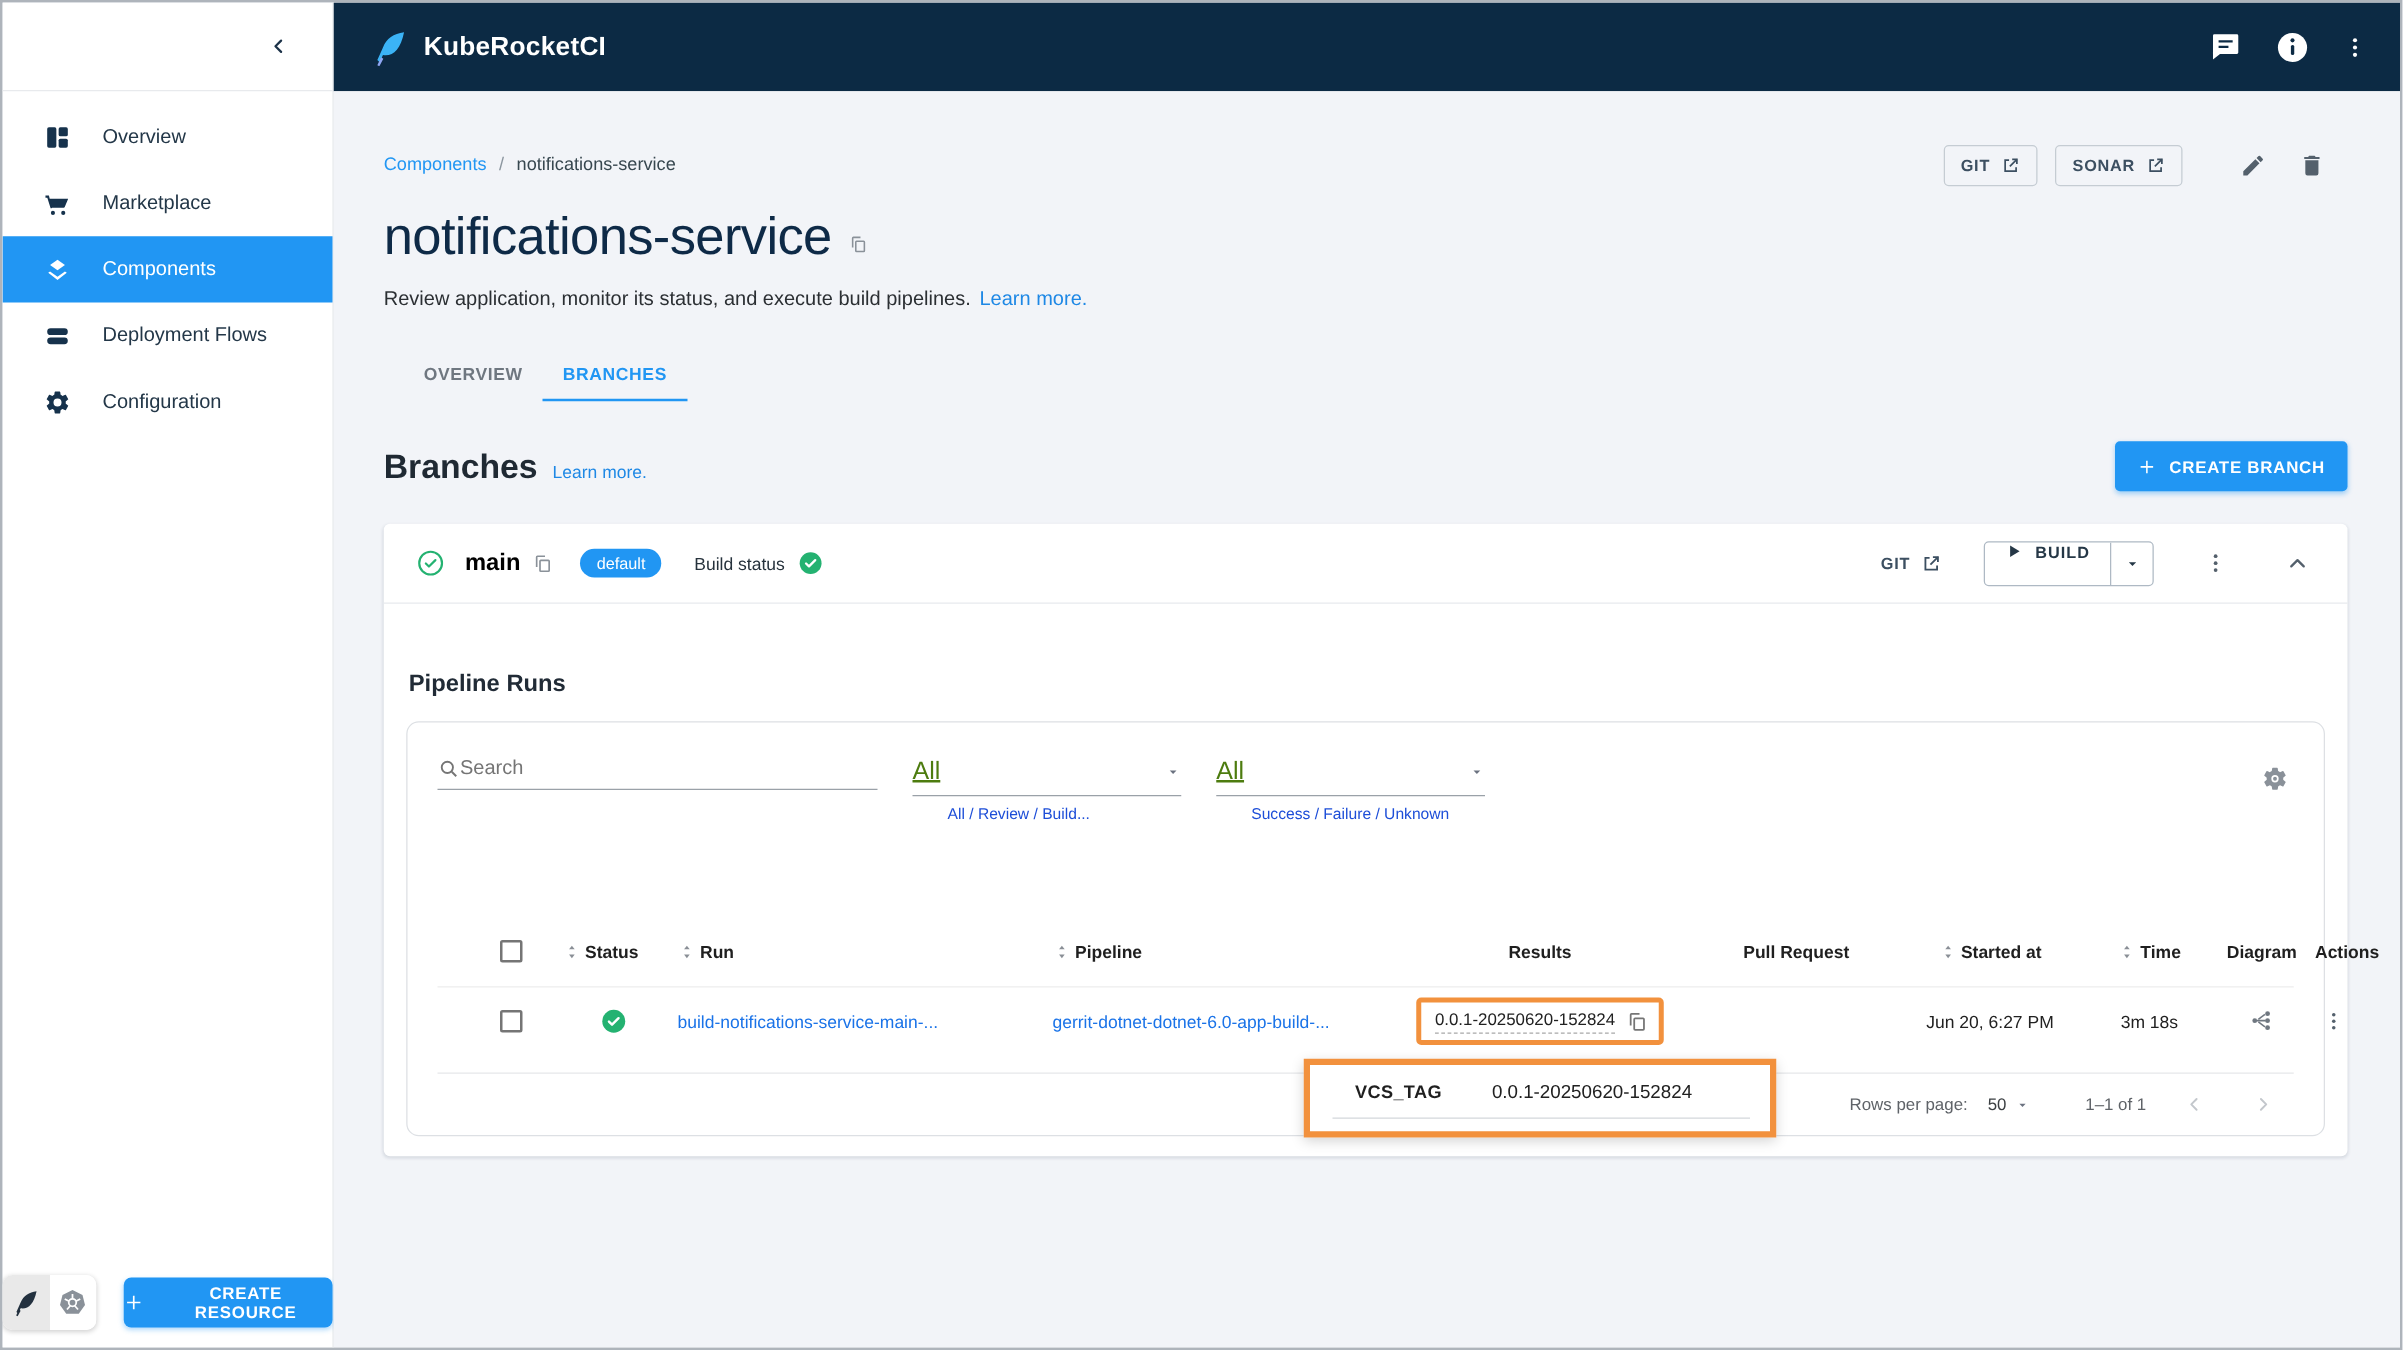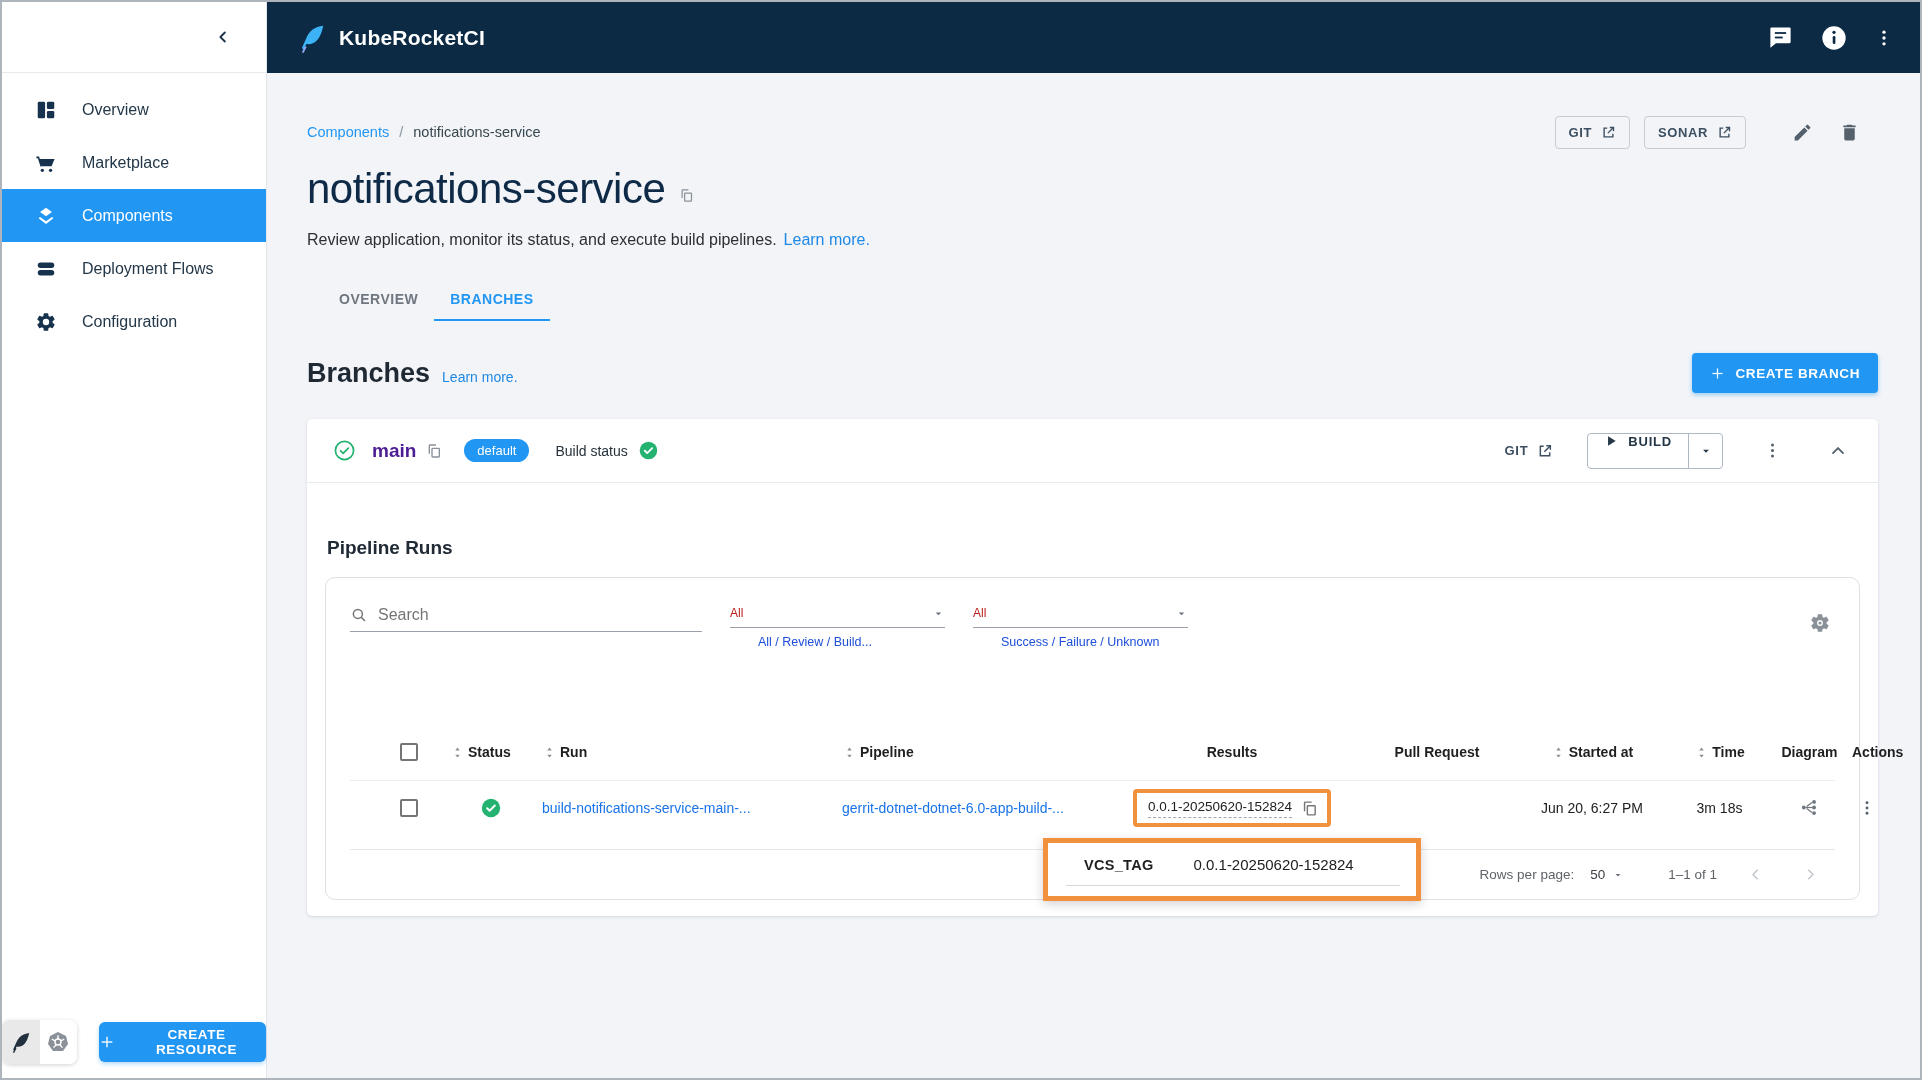--- a/index.html
+++ b/index.html
@@ -60,43 +60,43 @@
   
   .branches-row { margin-top:32px; display:flex; align-items:center; }
   .branches-title-wrap { display:flex; align-items:baseline; gap:12px; }
   .section-title { font-size:27px; font-weight:bold; color:#1f2933; }
   .branches-learn { font-size:14px; color:#1e88e5; cursor:pointer; }
   .create-branch-btn { margin-left:auto; height:40px; background:#2196f3; border:none; border-radius:4px; color:#fff; font-size:13.5px; font-weight:bold; letter-spacing:0.6px; display:flex; align-items:center; gap:10px; padding:0 18px; cursor:pointer; box-shadow:0 2px 4px rgba(33,150,243,0.4); font-family:"Liberation Sans", sans-serif; }
 
   
   .branch-card { margin-top:26px; background:#fff; border-radius:5px; box-shadow:0 1px 3px rgba(16,36,62,0.14); }
   .branch-header { height:64px; display:flex; align-items:center; padding:0 24px 0 26px; border-bottom:1px solid #e7eaee; }
-  .branch-name { font-size:19px; font-weight:bold; color:#4c1d95; margin:0 10px 0 16px; }
+  .branch-name { font-size:19px; font-weight:bold; color:#000000; margin:0 10px 0 16px; }
   .badge-default { background:#2196f3; color:#fff; font-size:13px; border-radius:13px; padding:4px 13px; margin-left:22px; }
   .build-status-label { font-size:14px; color:#26323c; margin-left:26px; margin-right:10px; }
   .branch-header-right { margin-left:auto; display:flex; align-items:center; gap:34px; }
   .git-link { display:flex; align-items:center; gap:9px; background:none; border:none; color:#3c4f61; font-size:13px; font-weight:bold; letter-spacing:0.7px; cursor:pointer; font-family:"Liberation Sans", sans-serif; }
   .build-split { display:flex; border:1px solid #aeb9c4; border-radius:4px; height:36px; overflow:hidden; }
   .build-main { display:flex; align-items:flex-start; gap:10px; padding:0 16px; background:none; border:none; color:#253746; font-size:13px; font-weight:bold; letter-spacing:0.8px; cursor:pointer; font-family:"Liberation Sans", sans-serif; }
   .build-caret { width:34px; display:flex; align-items:center; justify-content:center; background:none; border:none; border-left:1px solid #aeb9c4; cursor:pointer; }
 
   .branch-body { padding:0 18px 16px; }
   .runs-title { font-size:19px; font-weight:bold; color:#212b36; margin:54px 0 18px 2px; }
 
   .runs-card { border:1px solid #dde0e4; border-radius:10px; padding:28px 24px 0; position:relative; }
 
   
   .filters-row { display:flex; align-items:flex-start; }
   .search-wrap { width:352px; position:relative; }
-  .search-line { display:flex; align-items:center; gap:10px; border-bottom:1px solid #9aa1a8; padding-bottom:7px; }
+  .search-line { display:flex; align-items:center; border-bottom:1px solid #9aa1a8; padding-bottom:7px; }
   .search-input { border:none; outline:none; font-size:16px; color:#212121; width:100%; background:transparent; font-family:"Liberation Sans", sans-serif; }
   .search-input::placeholder { color:#757575; }
   .filter-select { width:215px; margin-left:28px; cursor:pointer; }
   .select-line { display:flex; align-items:center; justify-content:space-between; border-bottom:1px solid #9aa1a8; padding-bottom:7px; }
-  .select-value { font-size:12px; color:#b91c1c; }
+  .select-value { font-size:20px; color:#4d7c0f;text-decoration:underline; }
   .select-helper { margin-top:7px; font-size:12.5px; color:#1d4ed8;margin-left:28px; }
   .filters-spacer { flex:1; }
   .gear-btn { background:none; border:none; cursor:pointer; padding:4px; margin-top:2px; }
 
   
   .grid { display:grid; grid-template-columns:64px 92px 300px 260px 260px 150px 160px 95px 85px 1fr; align-items:center; padding:0 24px 0 36px; }
   .thead { margin-top:88px; height:44px; border-bottom:1px solid #ededed; }
   .th { font-size:14px; font-weight:bold; color:#1f1f1f; display:flex; align-items:center; }
   .th.center { justify-content:center; }
   .sort-icon { display:flex; margin-right:3px; }

